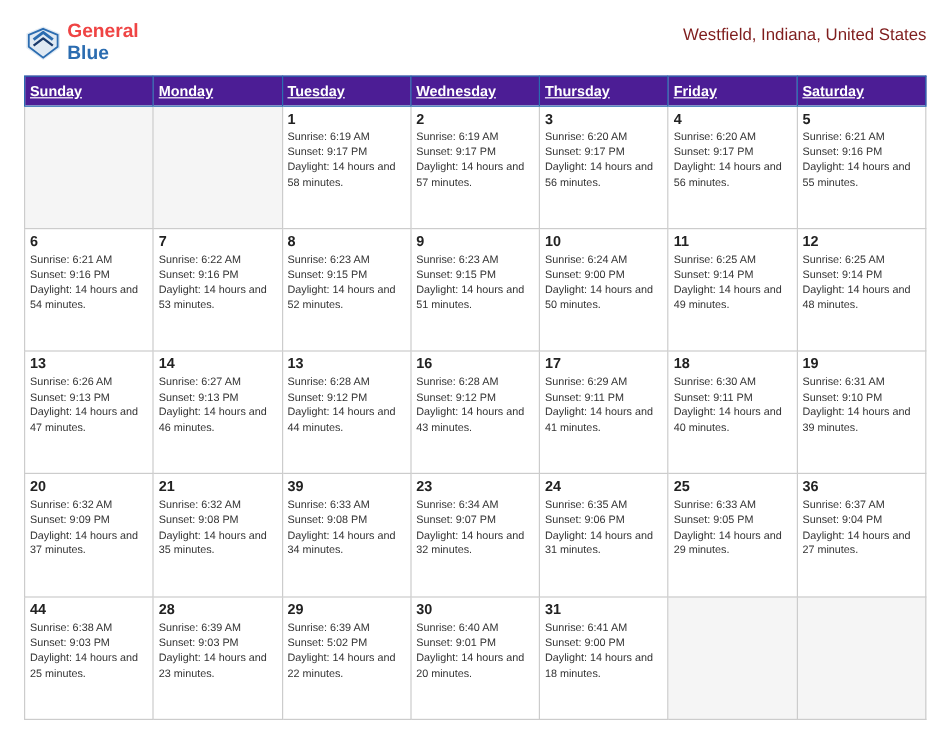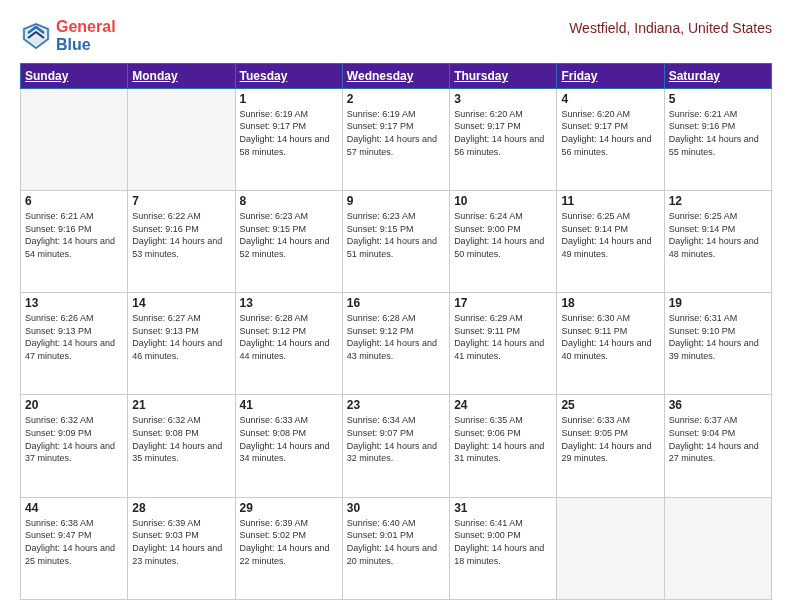--- a/index.html
+++ b/index.html
@@ -278,21 +278,21 @@
 and 37 minutes.</div>
           </td>
           <td>
             <span class="day-num">21</span>
             <div class="cell-info">Sunrise: 6:32 AM
 Sunset: 9:08 PM
 Daylight: 14 hours
 and 35 minutes.</div>
           </td>
           <td>
-            <span class="day-num">41</span>
+            <span class="day-num">39</span>
             <div class="cell-info">Sunrise: 6:33 AM
 Sunset: 9:08 PM
 Daylight: 14 hours
 and 34 minutes.</div>
           </td>
           <td>
             <span class="day-num">23</span>
             <div class="cell-info">Sunrise: 6:34 AM
 Sunset: 9:07 PM
 Daylight: 14 hours
@@ -317,21 +317,21 @@
             <div class="cell-info">Sunrise: 6:37 AM
 Sunset: 9:04 PM
 Daylight: 14 hours
 and 27 minutes.</div>
           </td>
         </tr>
         <tr>
           <td>
             <span class="day-num">44</span>
             <div class="cell-info">Sunrise: 6:38 AM
-Sunset: 9:47 PM
+Sunset: 9:03 PM
 Daylight: 14 hours
 and 25 minutes.</div>
           </td>
           <td>
             <span class="day-num">28</span>
             <div class="cell-info">Sunrise: 6:39 AM
 Sunset: 9:03 PM
 Daylight: 14 hours
 and 23 minutes.</div>
           </td>

